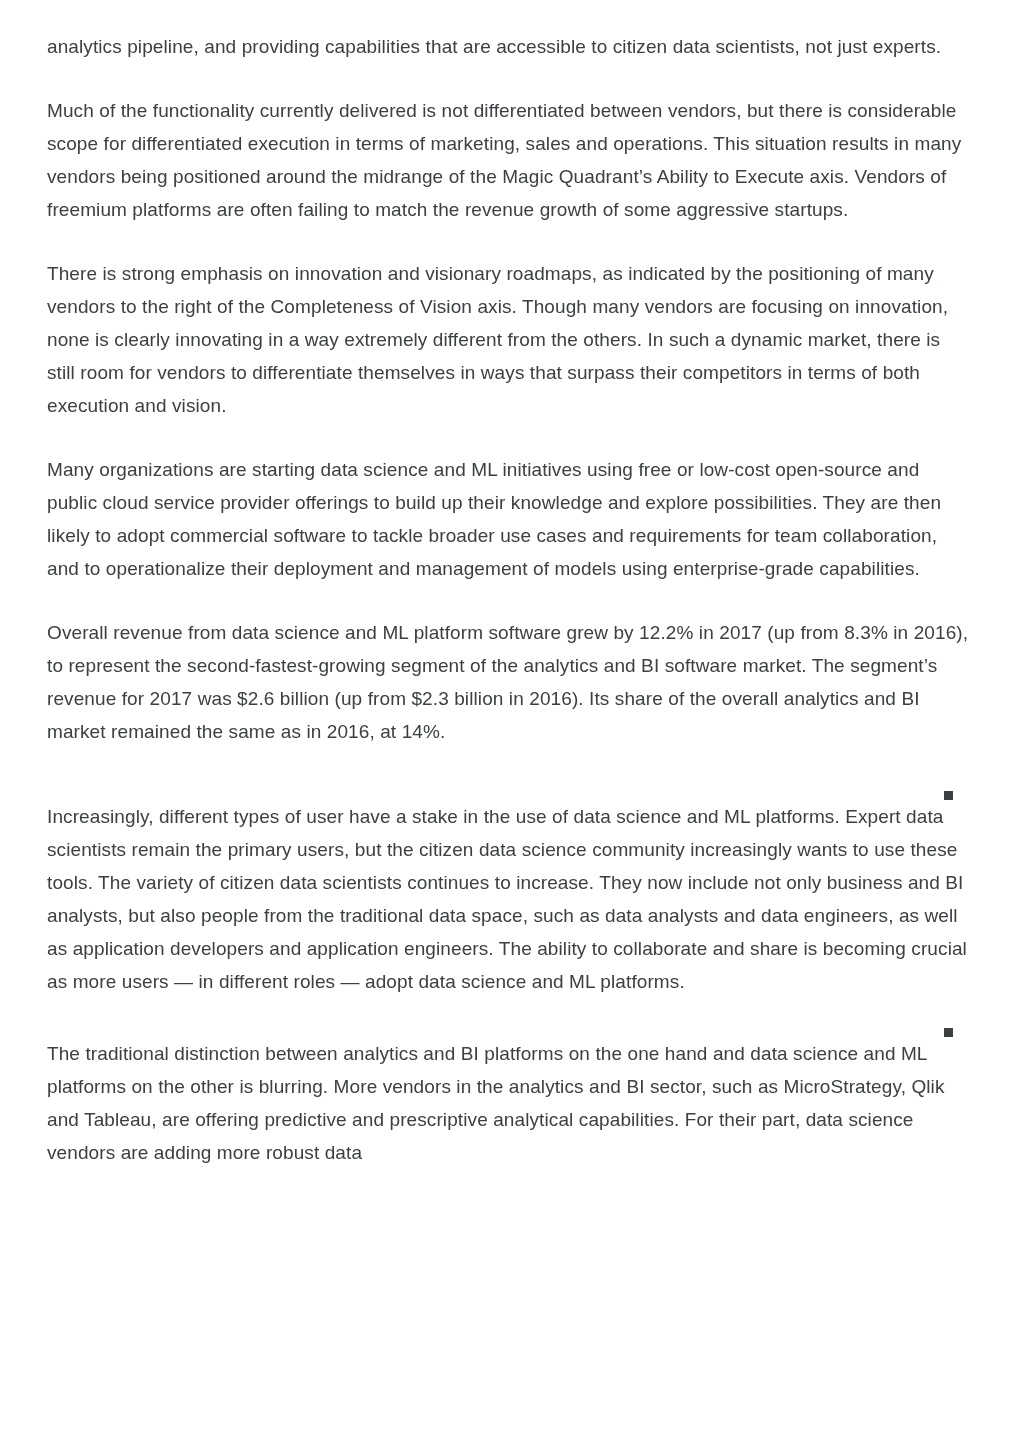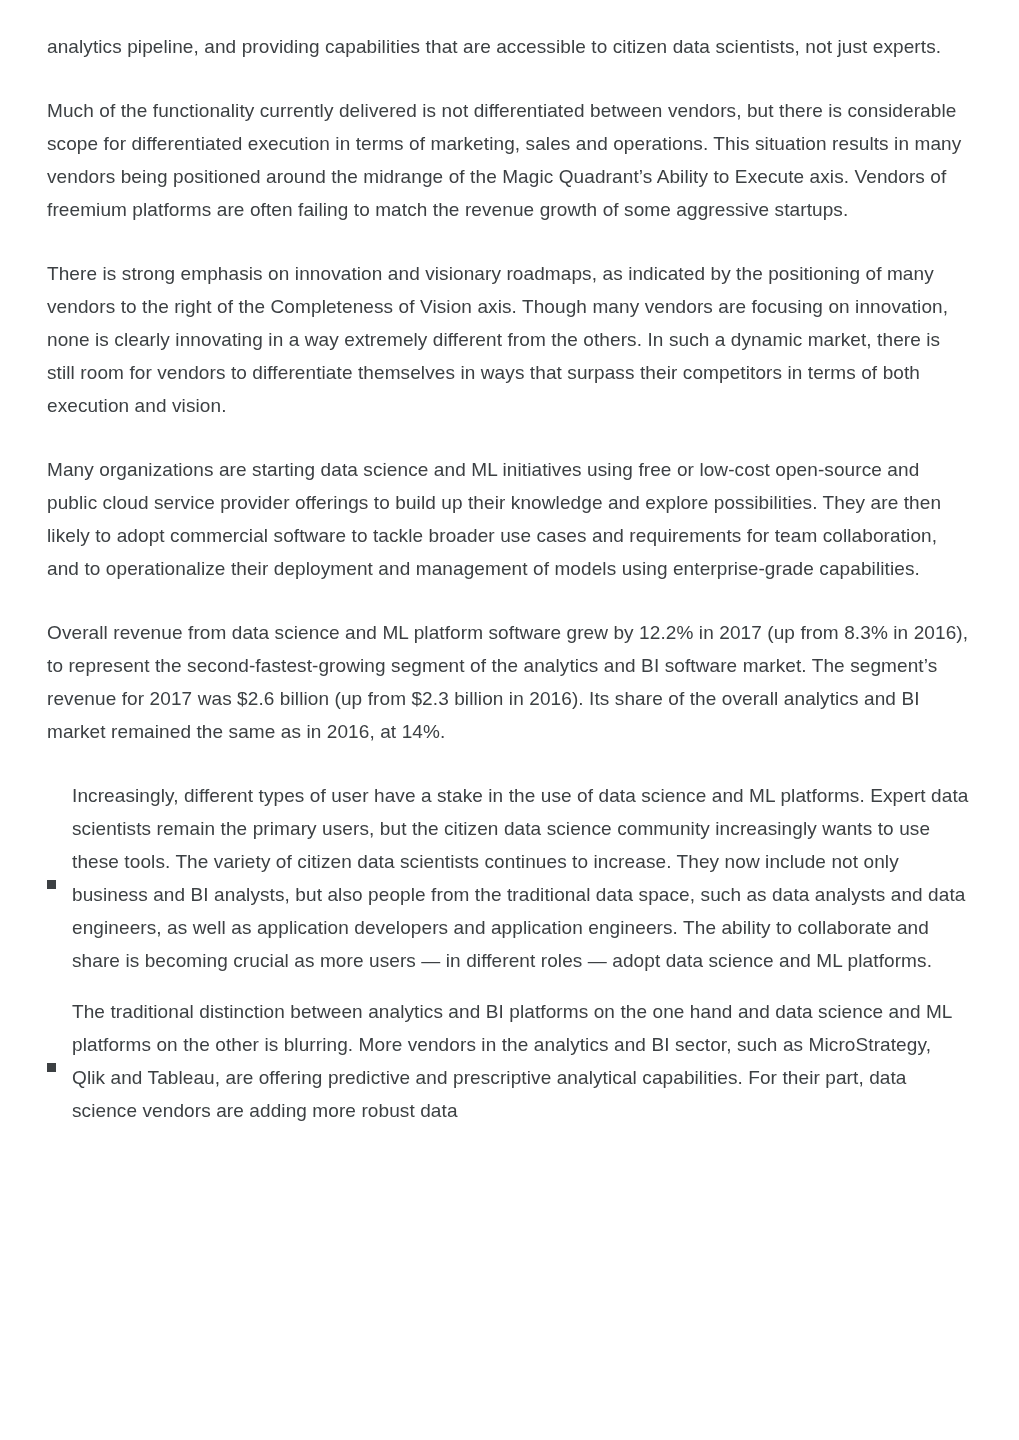--- a/index.html
+++ b/index.html
@@ -27,22 +27,23 @@
     font-weight: 400;
     letter-spacing: 0.1px;
   }
   .bullets {
     list-style: none;
     margin: 0;
     padding: 0;
   }
   .bullet {
     display: flex;
-    align-items: center;
+    align-items: flex-end;
     margin: 0 0 18px 0;
+    flex-direction: column;
   }
   .bullet-marker {
     flex: 0 0 auto;
     width: 9px;
     height: 9px;
     margin-top: 12px;
     margin-right: 16px;
     background: #3c4043;
   }
   .bullet-text {

